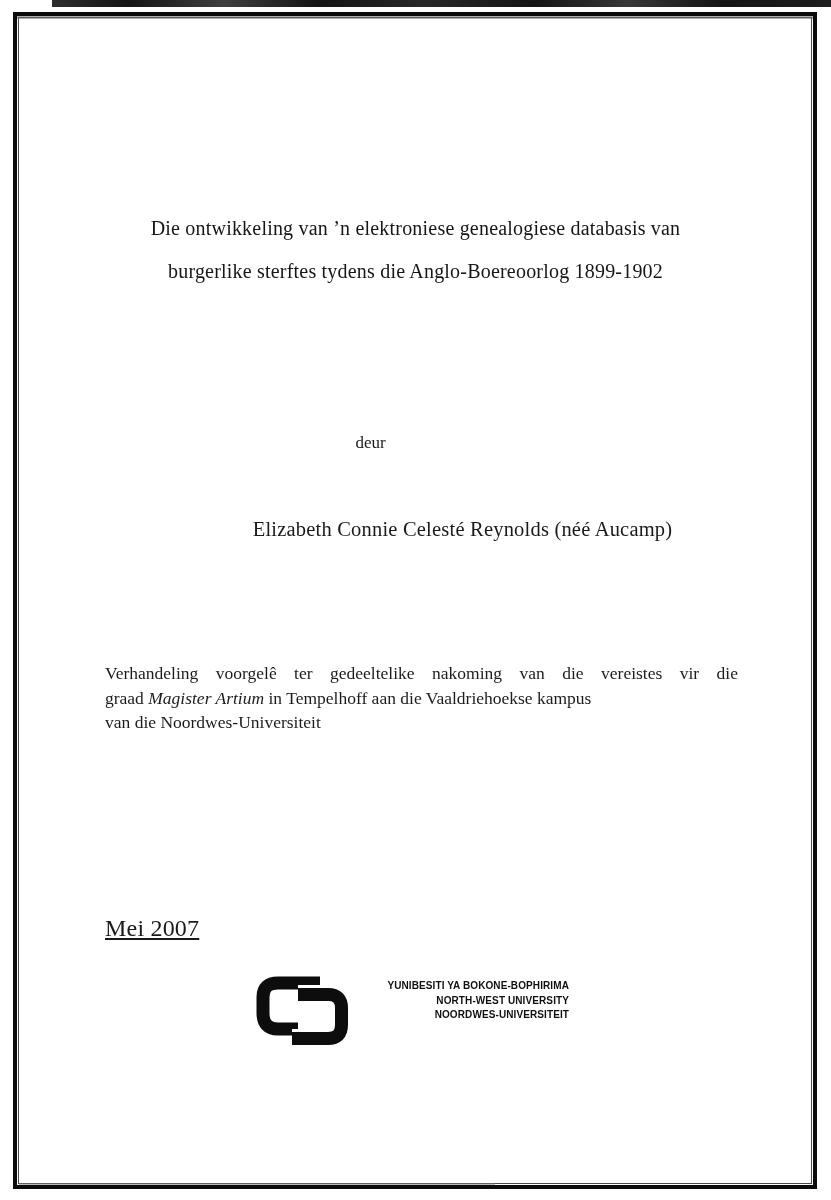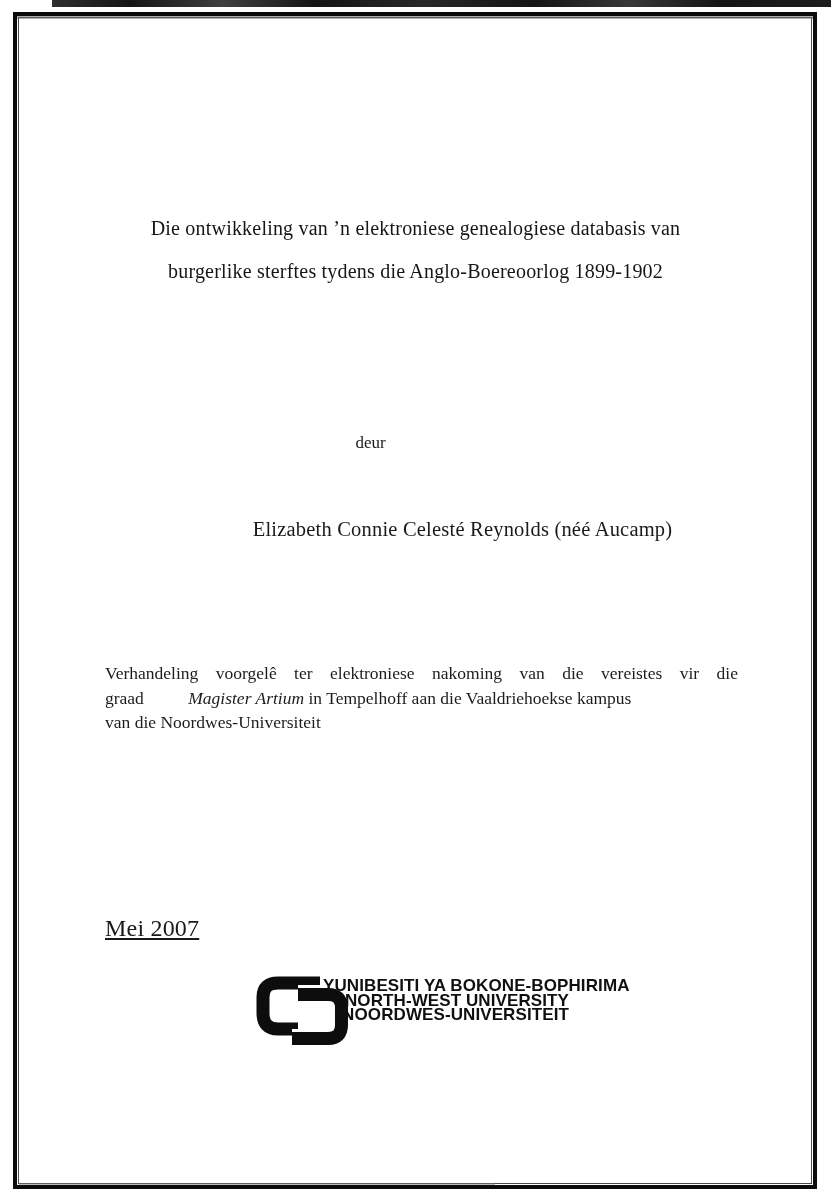--- a/index.html
+++ b/index.html
@@ -54,37 +54,37 @@
   }
   .author {
     position: absolute; top: 518px; left: 0; width: 831px;
     text-align: center; font-size: 20.5px; letter-spacing: .2px; margin-left: 47px;
   }
   .statement {
     position: absolute; top: 661px; left: 105px; width: 633px;
     font-size: 17.5px; line-height: 24.6px; color: #1c1c1c;
   }
   .stmt-line1 { text-align: justify; text-align-last: justify; }
-  .it { font-style: italic; margin-left: 40px; }
+  .it { font-style: italic; }
   .supervisor {
     position: absolute; top: 889px; left: 105px;
     font-size: 18px; letter-spacing: .2px;
   }
   .date {
     position: absolute; top: 915px; left: 105px;
     font-size: 24px; letter-spacing: .2px; text-decoration: underline;
   }
 
   .logo { position: absolute; left: 256px; top: 976px; width: 320px; height: 72px; }
   .logo-mark { position: absolute; left: 0; top: 0; width: 92px; height: 70px; }
   .logo-text {
     position: absolute; left: 67px; top: 3px; width: 246px;
     text-align: right; white-space: nowrap;
     font-family: "Liberation Sans", sans-serif;
-    font-weight: bold; font-size: 17px; line-height: 14.6px;
+    font-weight: bold; font-size: 10px; line-height: 14.6px;
     letter-spacing: .1px; color: #101010;
   }
 </style>
 </head>
 <body>
 
 <div class="page">
 
   <div class="scan-artifact-top"></div>
 
@@ -97,21 +97,21 @@
   <div class="title">
     <div>Die ontwikkeling van ’n elektroniese genealogiese databasis van</div>
     <div>burgerlike sterftes tydens die Anglo-Boereoorlog 1899-1902</div>
   </div>
 
   <div class="byline">deur</div>
 
   <div class="author">Elizabeth Connie Celesté Reynolds (néé Aucamp)</div>
 
   <div class="statement">
-    <div class="stmt-line1">Verhandeling voorgelê ter elektroniese nakoming van die vereistes vir die</div>
+    <div class="stmt-line1">Verhandeling voorgelê ter gedeeltelike nakoming van die vereistes vir die</div>
     <div><span>graad </span><span class="it">Magister Artium</span><span> in Tempelhoff aan die Vaaldriehoekse kampus</span></div>
     <div>van die Noordwes-Universiteit</div>
   </div>
 
 
   <div class="date">Mei 2007</div>
 
   <div class="logo">
     <svg class="logo-mark" viewBox="0 0 92 70" xmlns="http://www.w3.org/2000/svg" aria-hidden="true">
       <path d="M64 7 H22 Q7 7 7 21 V37 Q7 53 22 53 H42" fill="none" stroke="#0d0d0d" stroke-width="13"></path>

